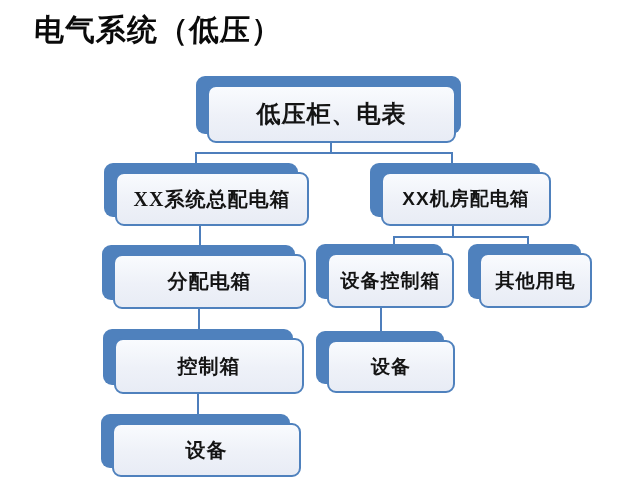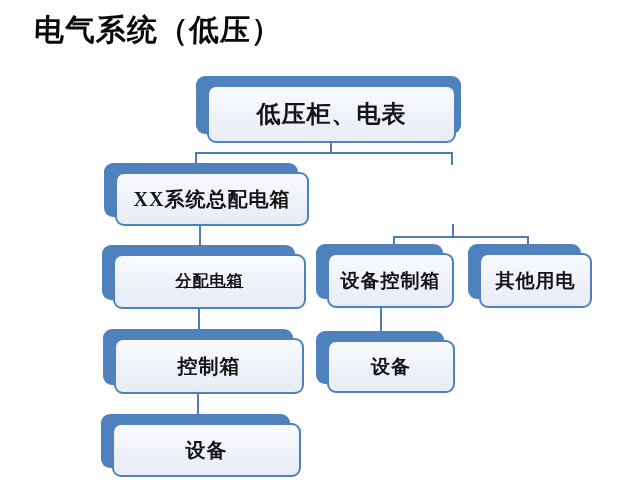--- a/index.html
+++ b/index.html
@@ -48,23 +48,27 @@
     <div class="connector" style="left: 518px; top: 236px; width: 2px; height: 11px; background: rgb(77, 126, 188);"></div>
     <div class="connector" style="left: 371px; top: 306px; width: 2px; height: 27px; background: rgb(77, 126, 188);"></div>
     <div class="node wide" style="left: 198px; top: 85px; width: 249px; height: 58px;">
       <div class="shadow" style="background: rgb(79, 129, 189);"></div>
       <div class="face" style="font-size: 24px; border-color: rgb(79, 129, 189); color: rgb(20, 20, 20);">低压柜、电表</div>
     </div>
     <div class="node" style="left: 106px; top: 172px; width: 194px; height: 54px;">
       <div class="shadow" style="background: rgb(79, 129, 189);"></div>
       <div class="face" style="font-size: 20px; border-color: rgb(79, 129, 189); color: rgb(20, 20, 20); font-family: Liberation Serif, serif;">XX系统总配电箱</div>
     </div>
+    <div class="node" style="left: 372px; top: 172px; width: 170px; height: 54px;">
+      <div class="shadow" style="background: rgb(79, 129, 189);"></div>
+      <div class="face" style="font-size: 19px; border-color: rgb(79, 129, 189); color: rgb(20, 20, 20);">XX机房配电箱</div>
+    </div>
     <div class="node" style="left: 104px; top: 254px; width: 193px; height: 55px;">
       <div class="shadow" style="background: rgb(79, 129, 189);"></div>
-      <div class="face" style="font-size: 16px; border-color: rgb(79, 129, 189); color: rgb(20, 20, 20); text-decoration: underline;">分配电箱</div>
+      <div class="face" style="font-size: 20px; border-color: rgb(79, 129, 189); color: rgb(20, 20, 20);">分配电箱</div>
     </div>
     <div class="node" style="left: 318px; top: 253px; width: 127px; height: 55px; text-align: right;">
       <div class="shadow" style="background: rgb(79, 129, 189);"></div>
       <div class="face" style="font-size: 19px; border-color: rgb(79, 129, 189); color: rgb(20, 20, 20);">设备控制箱</div>
     </div>
     <div class="node" style="left: 470px; top: 253px; width: 113px; height: 55px;">
       <div class="shadow" style="background: rgb(79, 129, 189);"></div>
       <div class="face" style="font-size: 19px; border-color: rgb(79, 129, 189); color: rgb(20, 20, 20);">其他用电</div>
     </div>
     <div class="node" style="left: 105px; top: 338px; width: 190px; height: 56px;">

